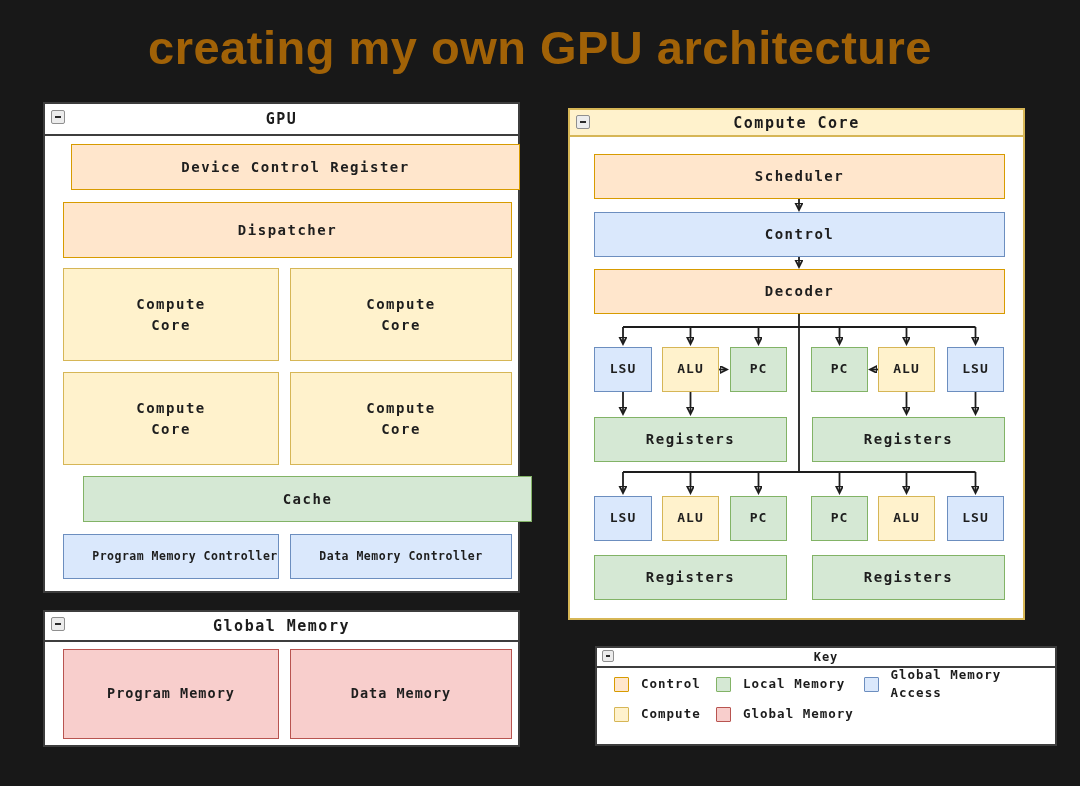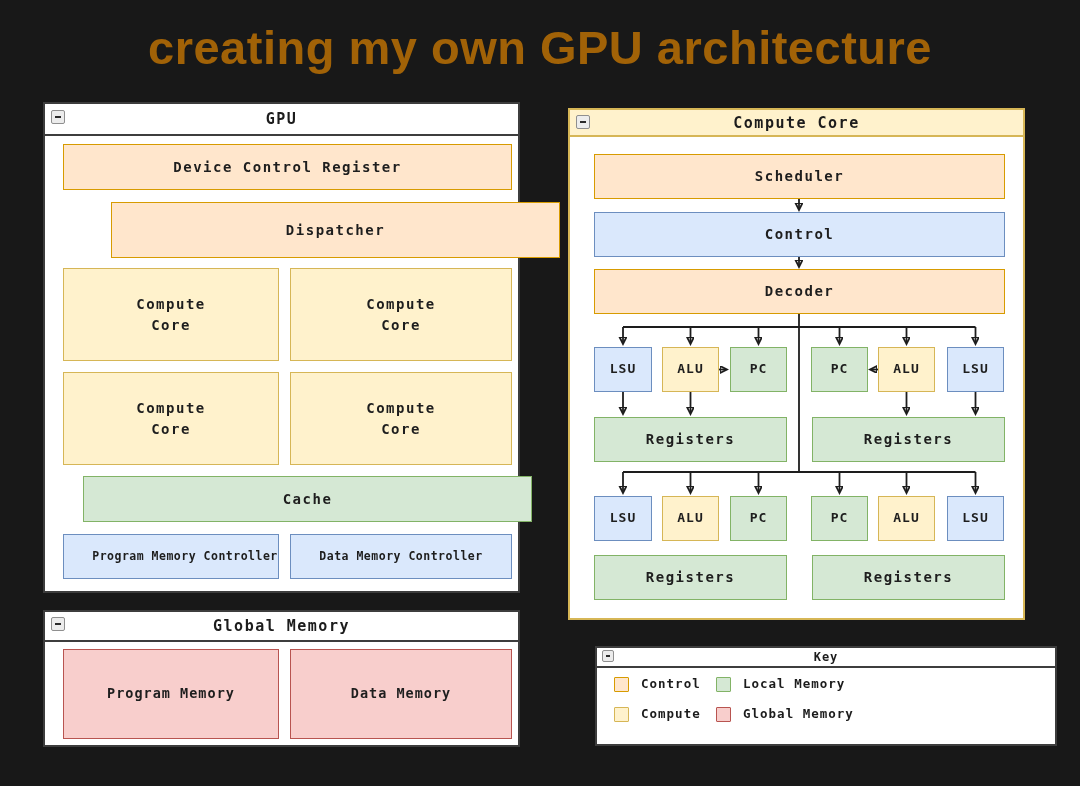--- a/index.html
+++ b/index.html
@@ -58,22 +58,22 @@
 </head>
 <body style="background: rgb(24, 24, 24);">
 
 <div class="page-heading">creating my own GPU architecture</div>
 
 <section class="window" style="left:43px;top:102px;width:477px;height:491px;">
   <div class="titlebar">
     <span class="collapse-icon"></span>
     <span>GPU</span>
   </div>
-  <div class="node" style="left: 18px; top: 40px; width: 449px; height: 46px; background-color: rgb(255, 230, 204); border-color: rgb(215, 155, 0);">Device Control Register</div>
-  <div class="node" style="left: 18px; top: 98px; width: 449px; height: 56px; background-color: rgb(255, 230, 204); border-color: rgb(215, 155, 0); margin-left: 48px;">Dispatcher</div>
+  <div class="node" style="left: 26px; top: 40px; width: 449px; height: 46px; background-color: rgb(255, 230, 204); border-color: rgb(215, 155, 0);">Device Control Register</div>
+  <div class="node" style="left: 18px; top: 98px; width: 449px; height: 56px; background-color: rgb(255, 230, 204); border-color: rgb(215, 155, 0);">Dispatcher</div>
   <div class="node" style="left: 18px; top: 164px; width: 216px; height: 93px; background-color: rgb(255, 242, 204); border-color: rgb(214, 182, 86);">Compute
 Core</div>
   <div class="node" style="left: 245px; top: 164px; width: 222px; height: 93px; background-color: rgb(255, 242, 204); border-color: rgb(214, 182, 86);">Compute
 Core</div>
   <div class="node" style="left: 18px; top: 268px; width: 216px; height: 93px; background-color: rgb(255, 242, 204); border-color: rgb(214, 182, 86);">Compute
 Core</div>
   <div class="node" style="left: 245px; top: 268px; width: 222px; height: 93px; background-color: rgb(255, 242, 204); border-color: rgb(214, 182, 86);">Compute
 Core</div>
   <div class="node" style="left: 18px; top: 372px; width: 449px; height: 46px; background-color: rgb(213, 232, 212); border-color: rgb(130, 179, 102); margin-left: 20px;">Cache</div>
   <div class="node tiny" style="left: 18px; top: 430px; width: 216px; height: 45px; background-color: rgb(218, 232, 252); border-color: rgb(108, 142, 191); padding-left: 28px;">Program Memory Controller</div>
@@ -161,20 +161,24 @@
     <span>Key</span>
   </div>
   <div class="key-entry" style="left:17px;top:27px;">
     <span class="swatch" style="background-color: rgb(255, 230, 204); border-color: rgb(215, 155, 0);"></span>
     <span class="key-label">Control</span>
   </div>
   <div class="key-entry" style="left:119px;top:27px;">
     <span class="swatch" style="background-color: rgb(213, 232, 212); border-color: rgb(130, 179, 102);"></span>
     <span class="key-label">Local Memory</span>
   </div>
+  <div class="key-entry" style="left:267px;top:27px;">
+    <span class="swatch" style="background-color: rgb(218, 232, 252); border-color: rgb(108, 142, 191);"></span>
+    <span class="key-label">Global Memory Access</span>
+  </div>
   <div class="key-entry" style="left:17px;top:57px;">
     <span class="swatch" style="background-color: rgb(255, 242, 204); border-color: rgb(214, 182, 86);"></span>
     <span class="key-label">Compute</span>
   </div>
   <div class="key-entry" style="left:119px;top:57px;">
     <span class="swatch" style="background-color: rgb(248, 206, 204); border-color: rgb(184, 84, 80);"></span>
     <span class="key-label">Global Memory</span>
   </div>
 </section>
 

